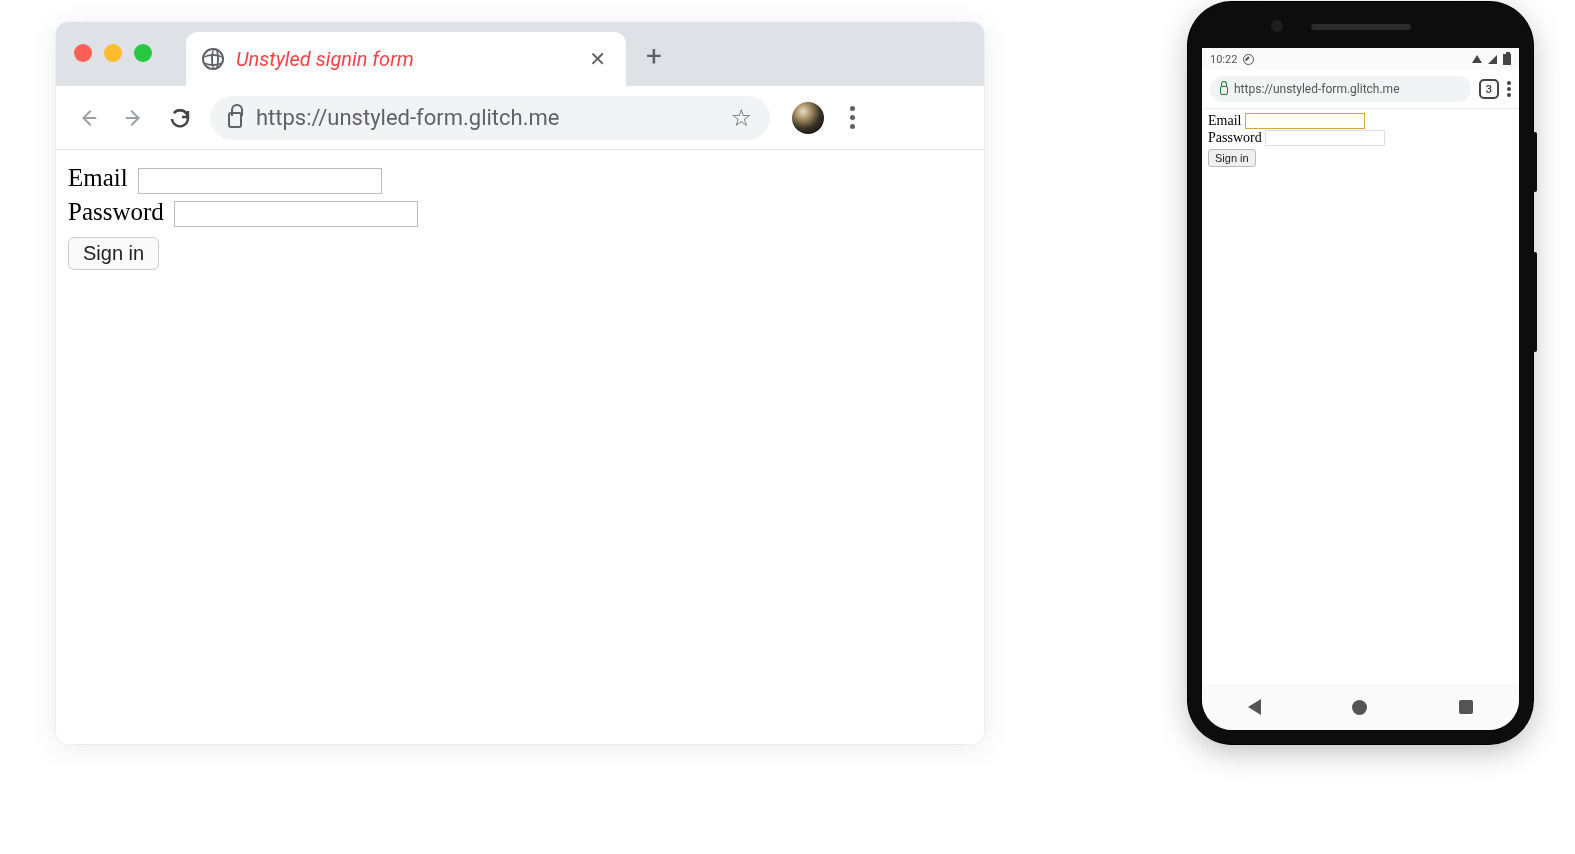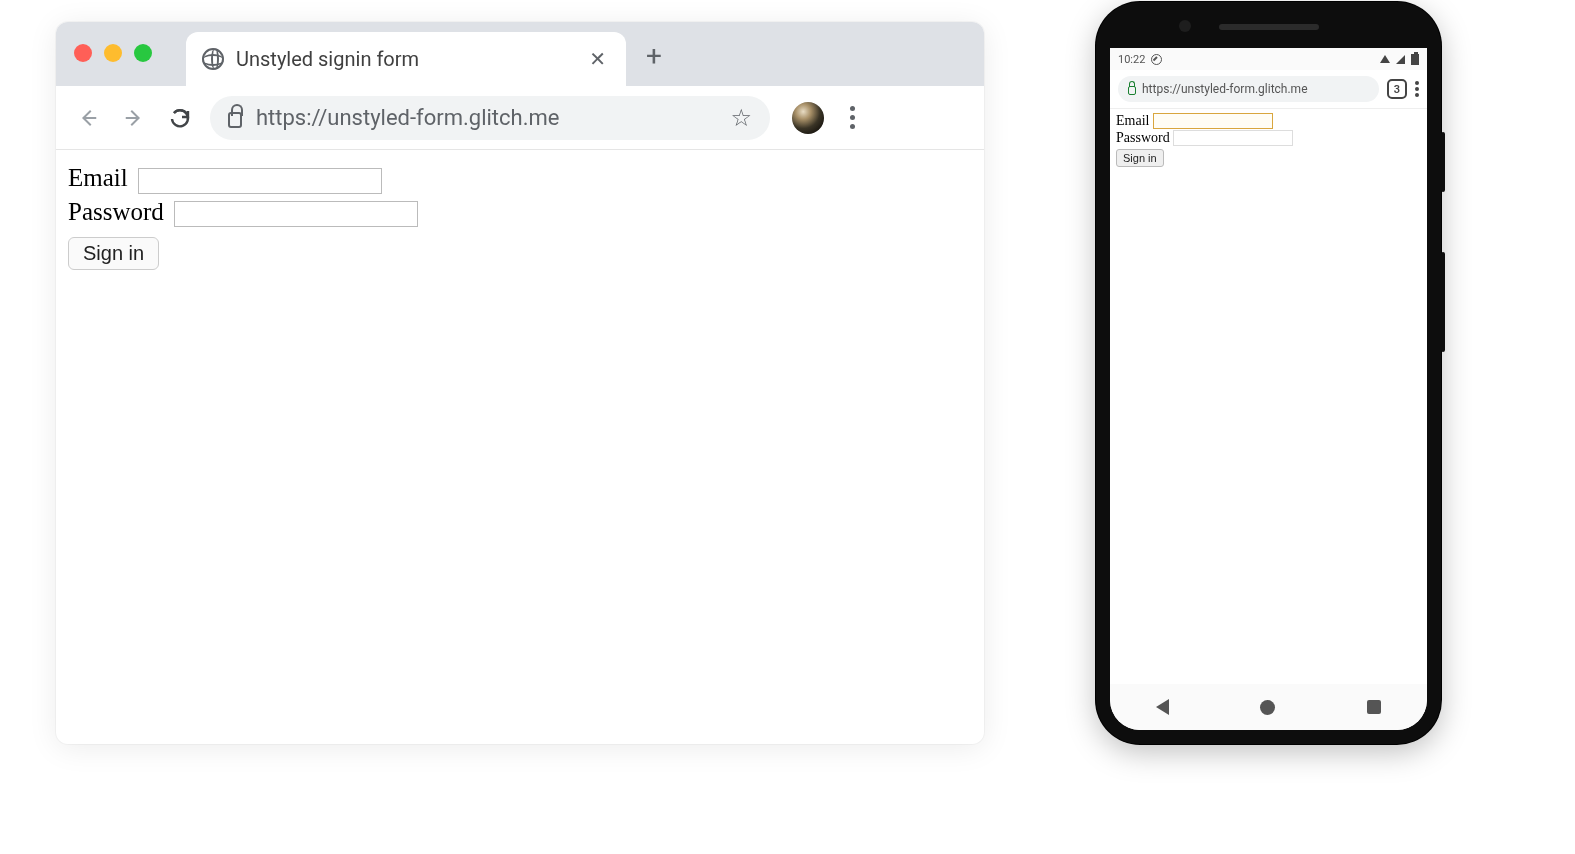--- a/index.html
+++ b/index.html
@@ -53,23 +53,24 @@
     border-top-right-radius: 12px;
     display: flex;
     align-items: center;
     padding: 0 16px;
     gap: 12px;
     position: relative;
   }
   .tab-title {
     flex: 1;
     font-size: 20px;
-    color: #404040;
+    color: #ef4444;
     white-space: nowrap;
     overflow: hidden;
+    font-style: italic;
   }
   .globe-icon {
     width: 22px; height: 22px;
     border-radius: 50%;
     border: 2px solid #5f6368;
     position: relative;
     flex-shrink: 0;
   }
   .globe-icon::before {
     content:"";
@@ -178,21 +179,21 @@
     background:#fafafa;
     border:1px solid #ccc;
     border-radius:6px;
     margin-top:6px;
     color:#222;
   }
 
   
   .phone {
     position:absolute;
-    left:1096px;
+    left:1188px;
     top:2px;
     width:345px;
     height:742px;
     background:#0d0d0d;
     border-radius:44px;
     padding:14px;
     box-shadow: 0 0 0 1px #000, 0 8px 30px rgba(0,0,0,0.25);
   }
   .phone-side-btn {
     position:absolute;

